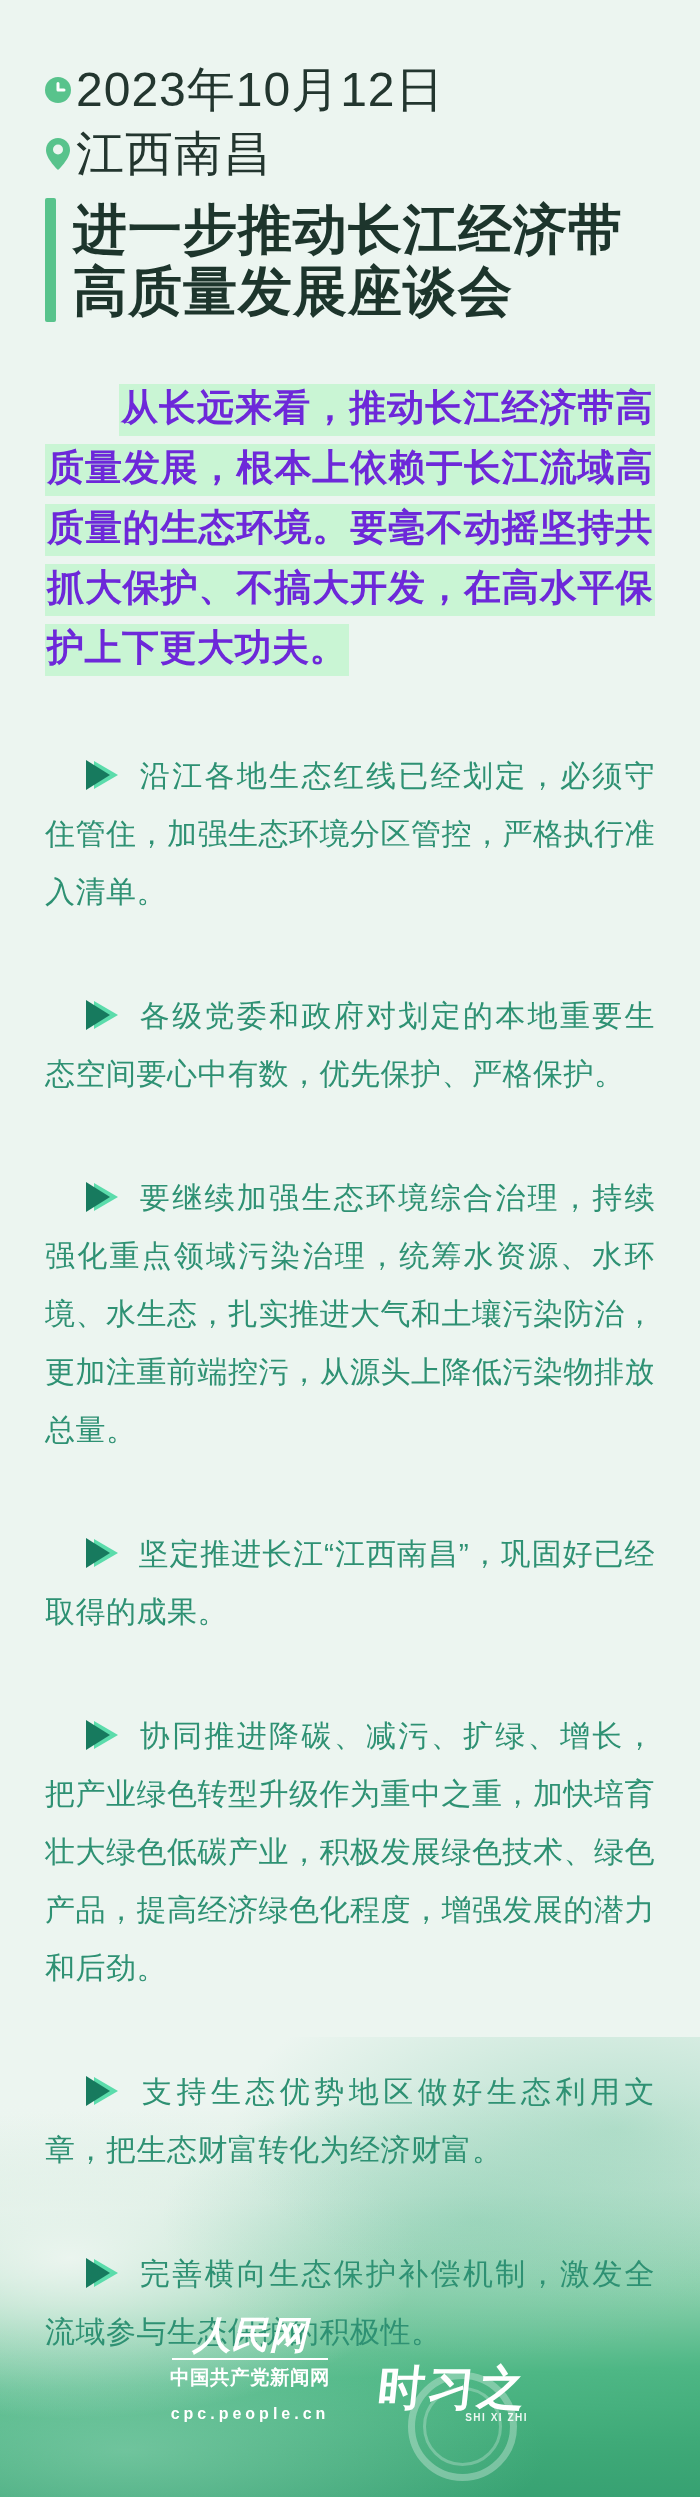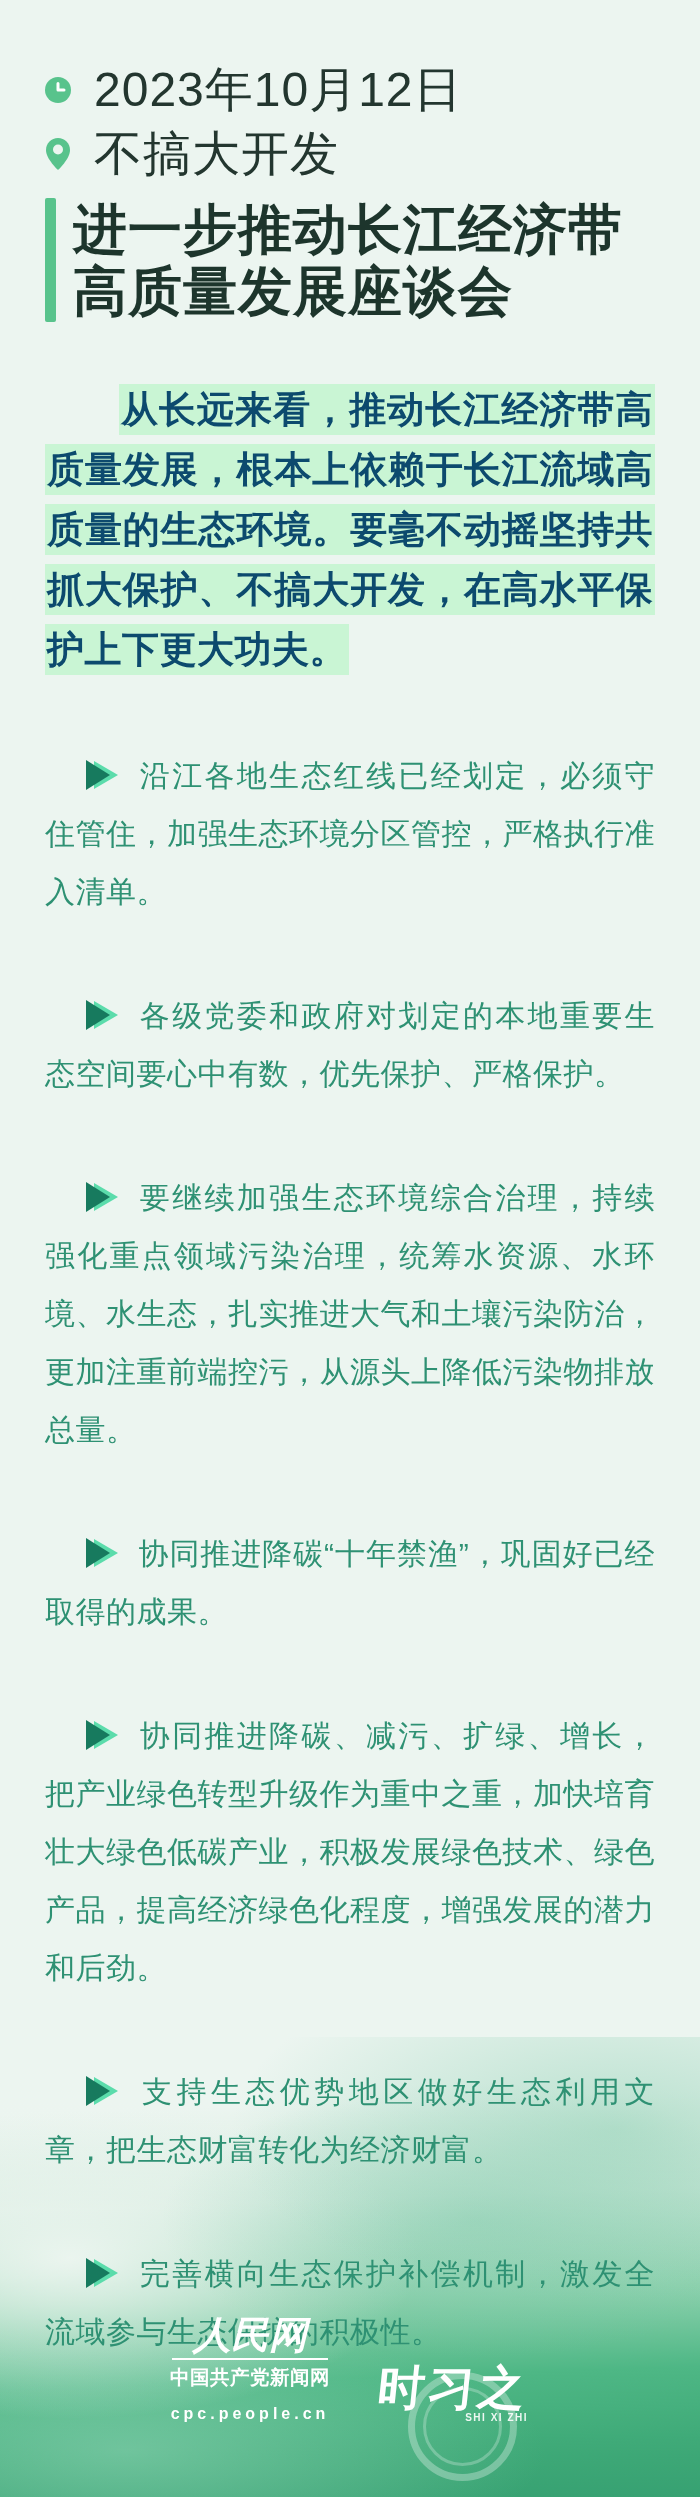--- a/index.html
+++ b/index.html
@@ -1,31 +1,31 @@
 <!DOCTYPE html>
 <html><head>
 <meta charset="utf-8">
 <style>
   html,body{margin:0;padding:0;}
   body{width:700px;font-family:"Liberation Sans","DejaVu Sans",sans-serif;}
   .page{position:relative;width:700px;height:2497px;background:#ecf5f0;overflow:hidden;}
 
   
   header{position:relative;z-index:2;padding:62px 45px 0 45px;}
-  .meta-row{display:flex;align-items:center;gap:23px;height:56px;margin-bottom:8px;}
+  .meta-row{display:flex;align-items:center;gap:5px;height:56px;margin-bottom:8px;}
   .meta-text{font-size:48px;font-weight:500;color:#23362f;letter-spacing:1px;line-height:1;}
   .icon-wrap{width:26px;display:flex;justify-content:center;flex:0 0 auto;}
 
   .title-block{display:flex;margin-top:16px;}
   .title-bar{width:11px;border-radius:2px;background:#58c38c;margin-right:17px;flex:0 0 auto;}
   h1{margin:0;font-size:54px;line-height:62px;font-weight:900;color:#1d352c;letter-spacing:1px;}
 
   
   .quote{position:relative;z-index:2;margin:58px 45px 0 45px;font-size:37px;line-height:60px;
-         font-weight:700;color:#0c4a6e;text-align:justify;text-indent:74px;letter-spacing:0.5px;}
+         font-weight:700;color:#6d28d9;text-align:justify;text-indent:74px;letter-spacing:0.5px;font-family:Liberation Mono, monospace;}
   .quote .hl{background:#c9f5d4;padding:5px 2px;
              -webkit-box-decoration-break:clone;box-decoration-break:clone;}
 
   
   .bullets{position:relative;z-index:2;margin:67px 45px 0 45px;}
   .bullet{font-size:30px;line-height:58px;color:#2e9173;text-align:justify;
           text-indent:20px;margin:0 0 66px 0;letter-spacing:0.5px;}
   .arrow{display:inline-block;vertical-align:-4px;margin-right:16px;line-height:0;}
 
   
@@ -71,21 +71,21 @@
       <span class="meta-text">2023年10月12日</span>
     </div>
 
     <div class="meta-row">
       <span class="icon-wrap">
         <svg width="24" height="32" viewBox="0 0 24 32">
           <path d="M12 0 C5.4 0 0 5.4 0 12 C0 21 12 32 12 32 C12 32 24 21 24 12 C24 5.4 18.6 0 12 0 Z" fill="#58c38c"></path>
           <circle cx="12" cy="11.5" r="5" fill="#ecf5f0"></circle>
         </svg>
       </span>
-      <span class="meta-text">不搞大开发</span>
+      <span class="meta-text">江西南昌</span>
     </div>
 
     <div class="title-block">
       <div class="title-bar"></div>
       <h1><span>进一步推动长江经济带</span><br><span>高质量发展座谈会</span></h1>
     </div>
   </header>
 
   <p class="quote"><span class="hl">从长远来看，推动长江经济带高质量发展，根本上依赖于长江流域高质量的生态环境。要毫不动摇坚持共抓大保护、不搞大开发，在高水平保护上下更大功夫。</span></p>
 
@@ -101,21 +101,21 @@
           </svg></span><span>各级党委和政府对划定的本地重要生态空间要心中有数，优先保护、严格保护。</span></p>
 
     <p class="bullet"><span class="arrow"><svg width="37" height="30" viewBox="0 0 37 30">
             <polygon points="9,1 33,15 9,29" fill="#5bdcab"></polygon>
             <polygon points="1,0 25,15 1,30" fill="#177a5e"></polygon>
           </svg></span><span>要继续加强生态环境综合治理，持续强化重点领域污染治理，统筹水资源、水环境、水生态，扎实推进大气和土壤污染防治，更加注重前端控污，从源头上降低污染物排放总量。</span></p>
 
     <p class="bullet"><span class="arrow"><svg width="37" height="30" viewBox="0 0 37 30">
             <polygon points="9,1 33,15 9,29" fill="#5bdcab"></polygon>
             <polygon points="1,0 25,15 1,30" fill="#177a5e"></polygon>
-          </svg></span><span>协同推进降碳“十年禁渔”，巩固好已经取得的成果。</span></p>
+          </svg></span><span>坚定推进长江“江西南昌”，巩固好已经取得的成果。</span></p>
 
     <p class="bullet"><span class="arrow"><svg width="37" height="30" viewBox="0 0 37 30">
             <polygon points="9,1 33,15 9,29" fill="#5bdcab"></polygon>
             <polygon points="1,0 25,15 1,30" fill="#177a5e"></polygon>
           </svg></span><span>协同推进降碳、减污、扩绿、增长，把产业绿色转型升级作为重中之重，加快培育壮大绿色低碳产业，积极发展绿色技术、绿色产品，提高经济绿色化程度，增强发展的潜力和后劲。</span></p>
 
     <p class="bullet"><span class="arrow"><svg width="37" height="30" viewBox="0 0 37 30">
             <polygon points="9,1 33,15 9,29" fill="#5bdcab"></polygon>
             <polygon points="1,0 25,15 1,30" fill="#177a5e"></polygon>
           </svg></span><span>支持生态优势地区做好生态利用文章，把生态财富转化为经济财富。</span></p>

